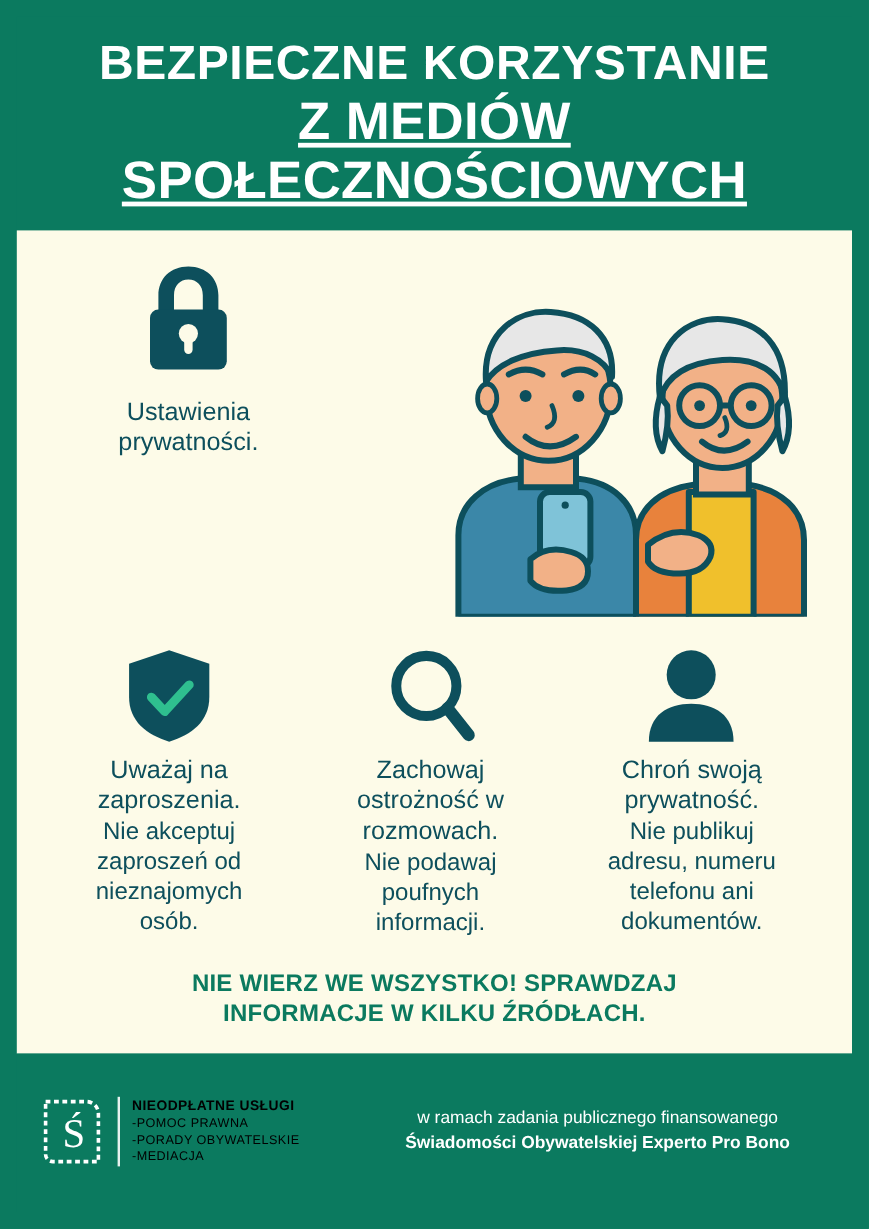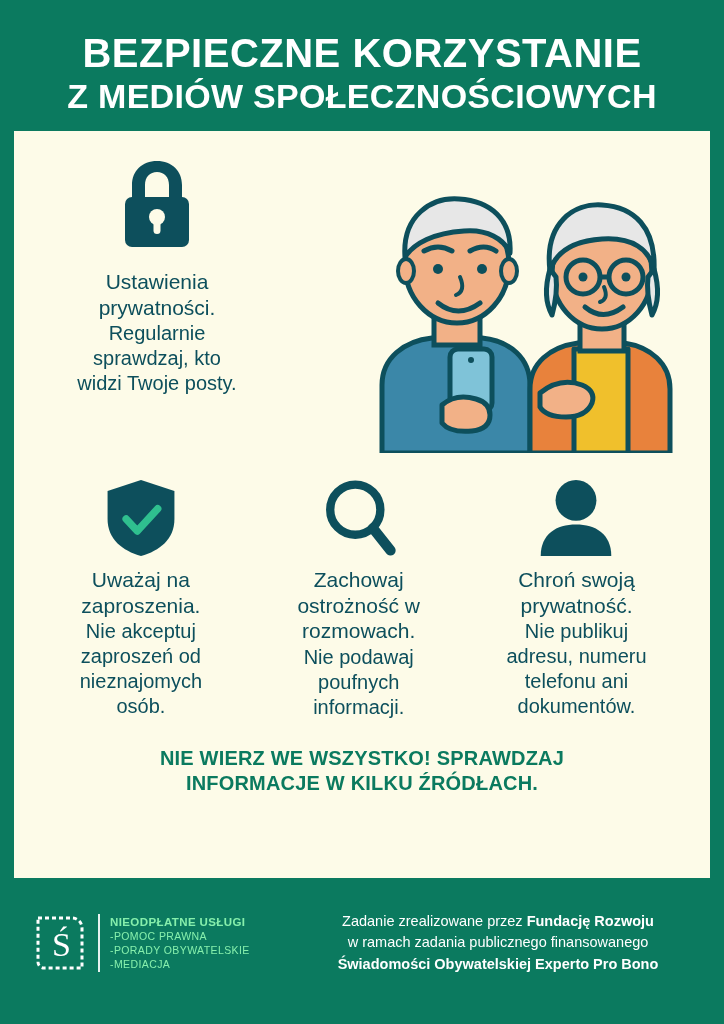--- a/index.html
+++ b/index.html
@@ -24,25 +24,26 @@
   }
   .header .line1 {
     color: #ffffff;
     font-size: 40px;
     font-weight: bold;
     letter-spacing: 0.5px;
     line-height: 1.08;
   }
   .header .line2 {
     color: #ffffff;
-    font-size: 34px;
+    font-size: 44px;
     font-weight: bold;
     letter-spacing: 0.3px;
     line-height: 1.12;
     margin-top: 2px;
+    text-decoration: underline;
   }
   
   .card {
     background: #fdfbe8;
     flex: 1;
     display: flex;
     flex-direction: column;
     padding: 12px 18px 6px 18px;
   }
   
@@ -98,21 +99,21 @@
     background: #0b7a5f;
     display: flex;
     align-items: center;
     padding: 14px 18px 16px 18px;
     gap: 14px;
     min-height: 132px;
   }
   .logo-wrap { display: flex; align-items: center; gap: 10px; width: 258px; }
   .logo-mark { width: 56px; height: 62px; flex: none; }
   .logo-divider { width: 2px; height: 58px; background: #ffffff; opacity: .9; }
-  .logo-text { color: #86efac; }
+  .logo-text { color: #000000; }
   .logo-text .l1 { font-size: 11.5px; font-weight: bold; letter-spacing: .4px; }
   .logo-text .l2,
   .logo-text .l3,
   .logo-text .l4 { font-size: 10.5px; font-weight: normal; letter-spacing: .4px; margin-top: 2px; }
   .funding {
     flex: 1;
     color: #ffffff;
     font-size: 14.5px;
     line-height: 1.45;
     text-align: center;
@@ -137,23 +138,20 @@
         <div class="lock-icon">
           <svg viewBox="0 0 84 96" width="84" height="96">
             <path d="M42 6c-15 0-25 10-25 24v14h13V30c0-8 5-13 12-13s12 5 12 13v14h13V30C67 16 57 6 42 6z" fill="#0d4f5c"></path>
             <rect x="10" y="42" width="64" height="50" rx="7" fill="#0d4f5c"></rect>
             <circle cx="42" cy="62" r="8" fill="#fdfbe8"></circle>
             <rect x="38.5" y="64" width="7" height="15" rx="3.5" fill="#fdfbe8"></rect>
           </svg>
         </div>
         <div class="tip-title" style="white-space:pre-line">Ustawienia
 prywatności.</div>
-        <div class="tip-body" style="white-space:pre-line">Regularnie
-sprawdzaj, kto
-widzi Twoje posty.</div>
       </div>
 
       <div class="illo">
         <svg viewBox="0 0 400 300" width="400" height="300">
 
           <g>
 
             <path d="M100 300 L100 232 C100 205 122 188 150 185 L200 185 C228 188 248 205 248 232 L248 300 Z" fill="#3b87a8" stroke="#0d4f5c" stroke-width="5" stroke-linejoin="round"></path>
 
             <path d="M152 160 L198 160 L198 192 L152 192 Z" fill="#f2b187" stroke="#0d4f5c" stroke-width="5"></path>
@@ -277,20 +275,17 @@
       <div class="logo-divider"></div>
       <div class="logo-text">
         <div class="l1">NIEODPŁATNE USŁUGI</div>
         <div class="l2">-POMOC PRAWNA</div>
         <div class="l3">-PORADY OBYWATELSKIE</div>
         <div class="l4">-MEDIACJA</div>
       </div>
     </div>
 
     <div class="funding">
-      <div>
-        <span>Zadanie zrealizowane przez </span><b>Fundację Rozwoju</b>
-      </div>
       <div>w ramach zadania publicznego finansowanego</div>
       <div><b>Świadomości Obywatelskiej Experto Pro Bono</b></div>
     </div>
   </div>
 </div>
 
 </body></html>

